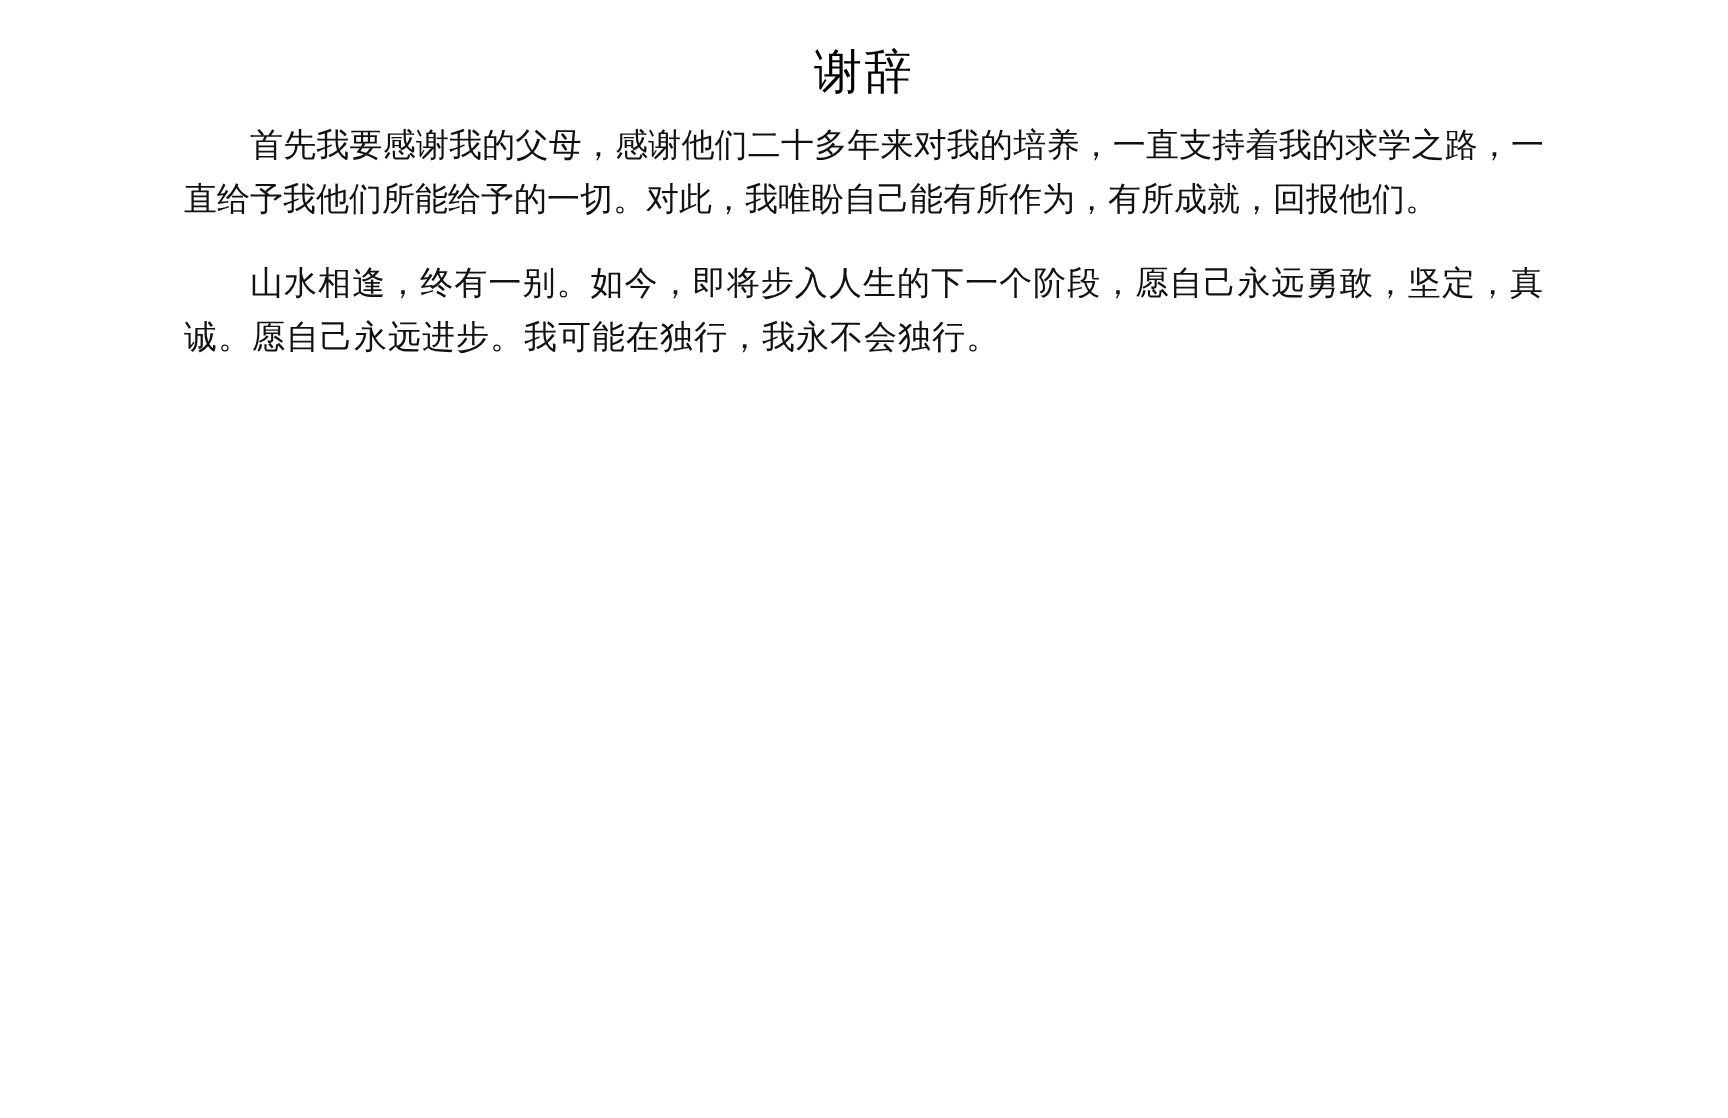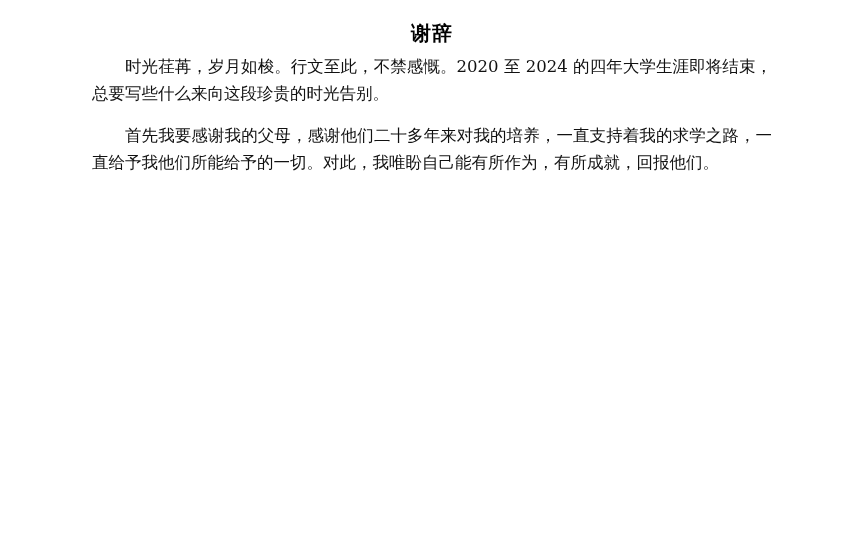--- a/index.html
+++ b/index.html
@@ -16,22 +16,22 @@
   }
   .page {
     width: 864px;
     height: 559px;
     box-sizing: border-box;
     padding: 18px 92px 0 92px;
     background: #ffffff;
   }
   .doc-title {
     text-align: center;
-    font-size: 20px;
-    font-weight: bold;
+    font-size: 24px;
+    font-weight: normal;
     line-height: 1.5;
     margin: 0 0 6px 0;
     letter-spacing: 1px;
     color: #000000;
   }
   .para {
     font-size: 16.5px;
     line-height: 1.62;
     margin: 0;
     text-align: justify;
@@ -44,15 +44,15 @@
   }
   .para.spaced {
     letter-spacing: 0.5px;
   }
 </style>
 </head>
 <body>
 
 <div class="page">
   <h1 class="doc-title">谢辞</h1>
-  <p class="para">时光荏苒，岁月如梭。行文至此，不禁感慨。2020 至 2024 的四年大学生涯即将结束，总要写些什么来向这段珍贵的时光告别。</p>
   <p class="para">首先我要感谢我的父母，感谢他们二十多年来对我的培养，一直支持着我的求学之路，一直给予我他们所能给予的一切。对此，我唯盼自己能有所作为，有所成就，回报他们。</p>
+  <p class="para spaced">山水相逢，终有一别。如今，即将步入人生的下一个阶段，愿自己永远勇敢，坚定，真诚。愿自己永远进步。我可能在独行，我永不会独行。</p>
 </div>
 
 </body></html>

